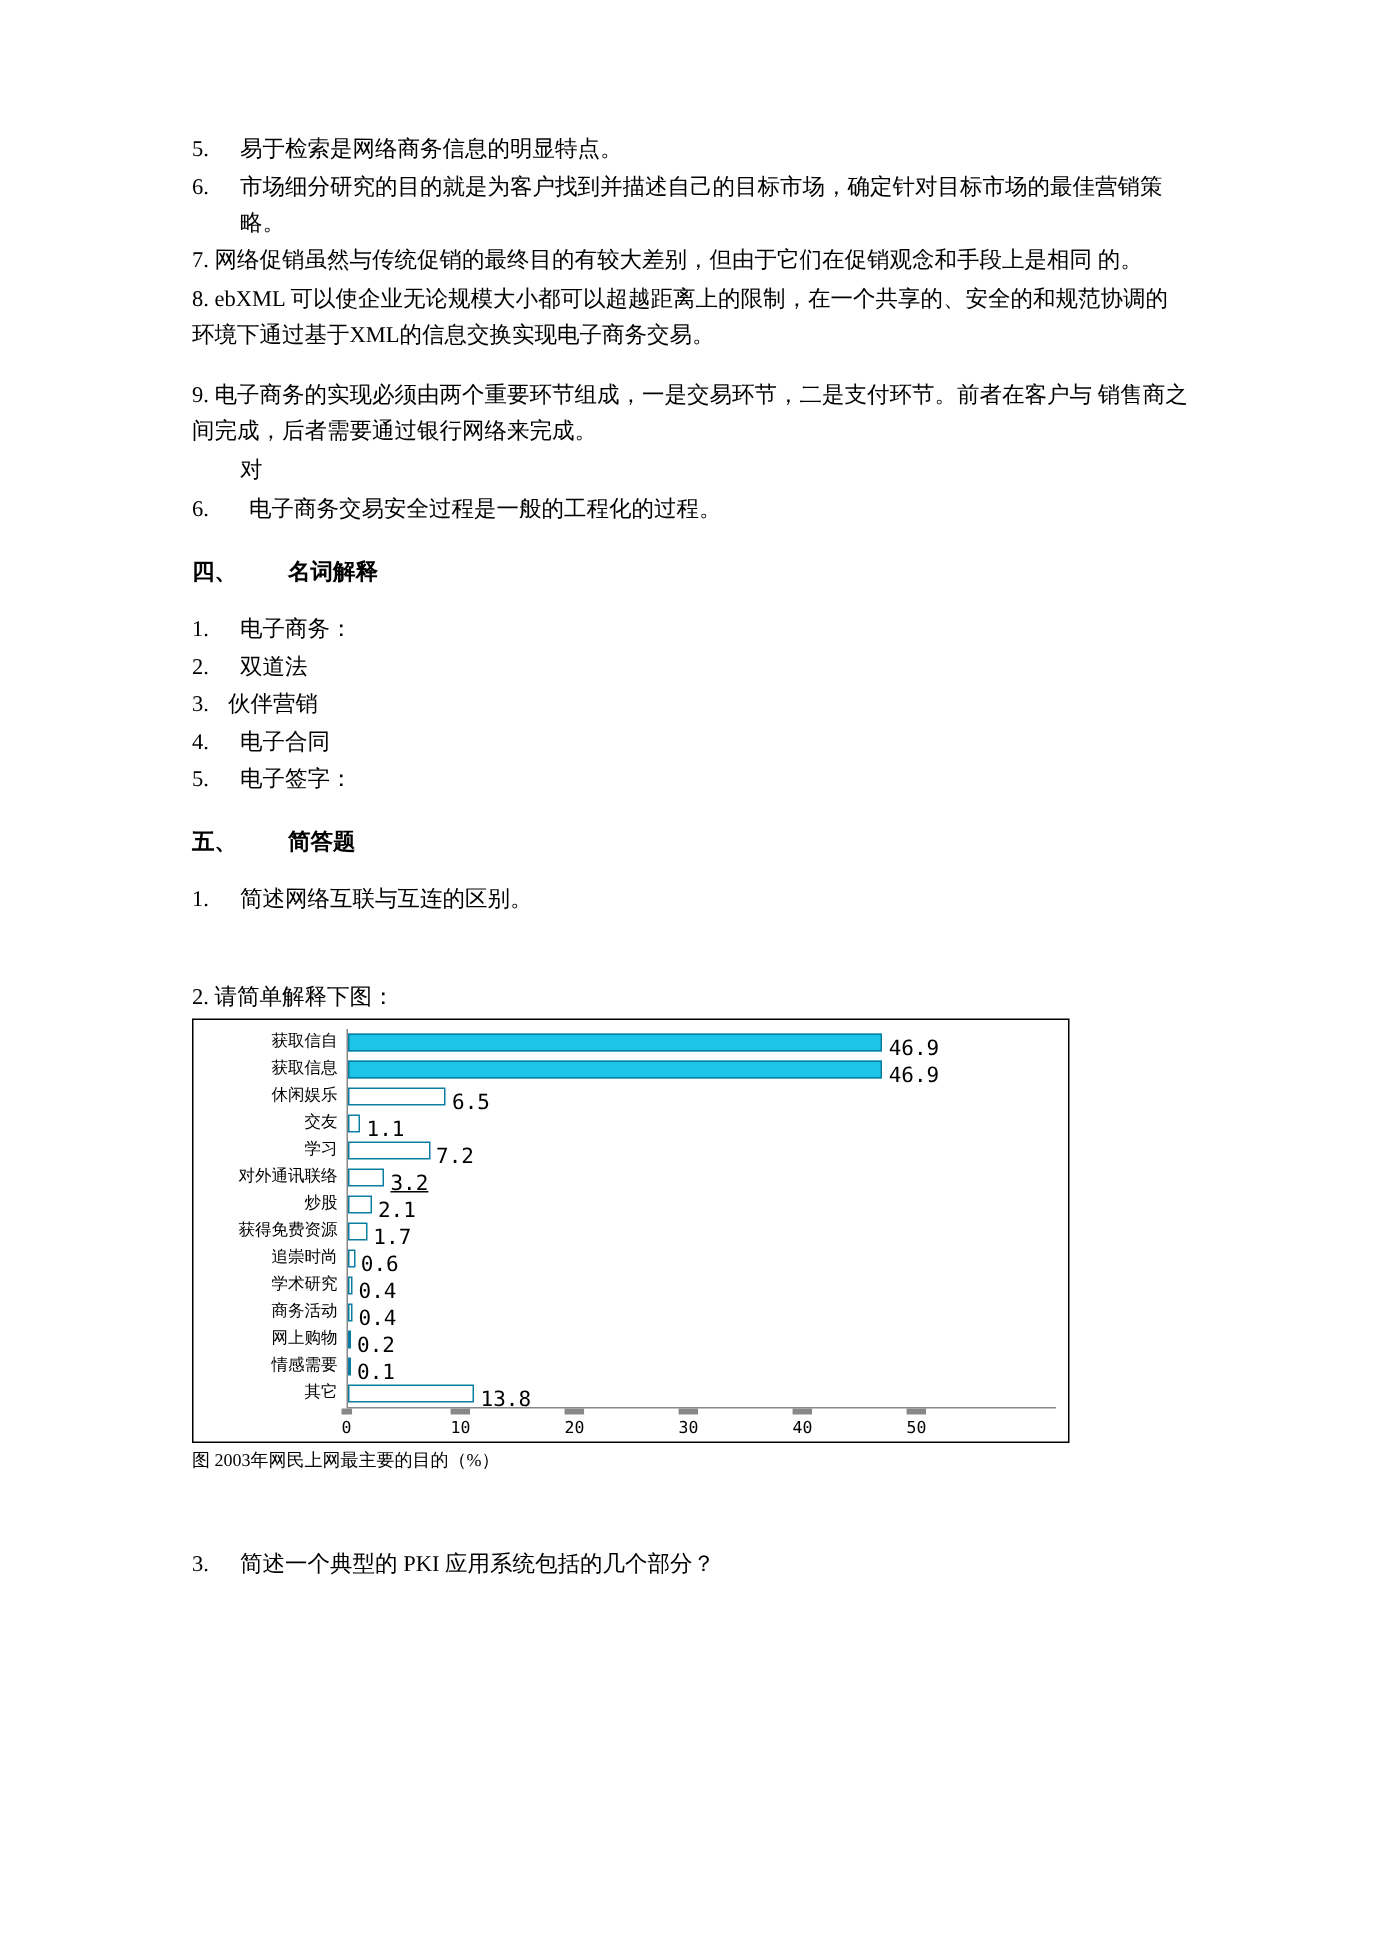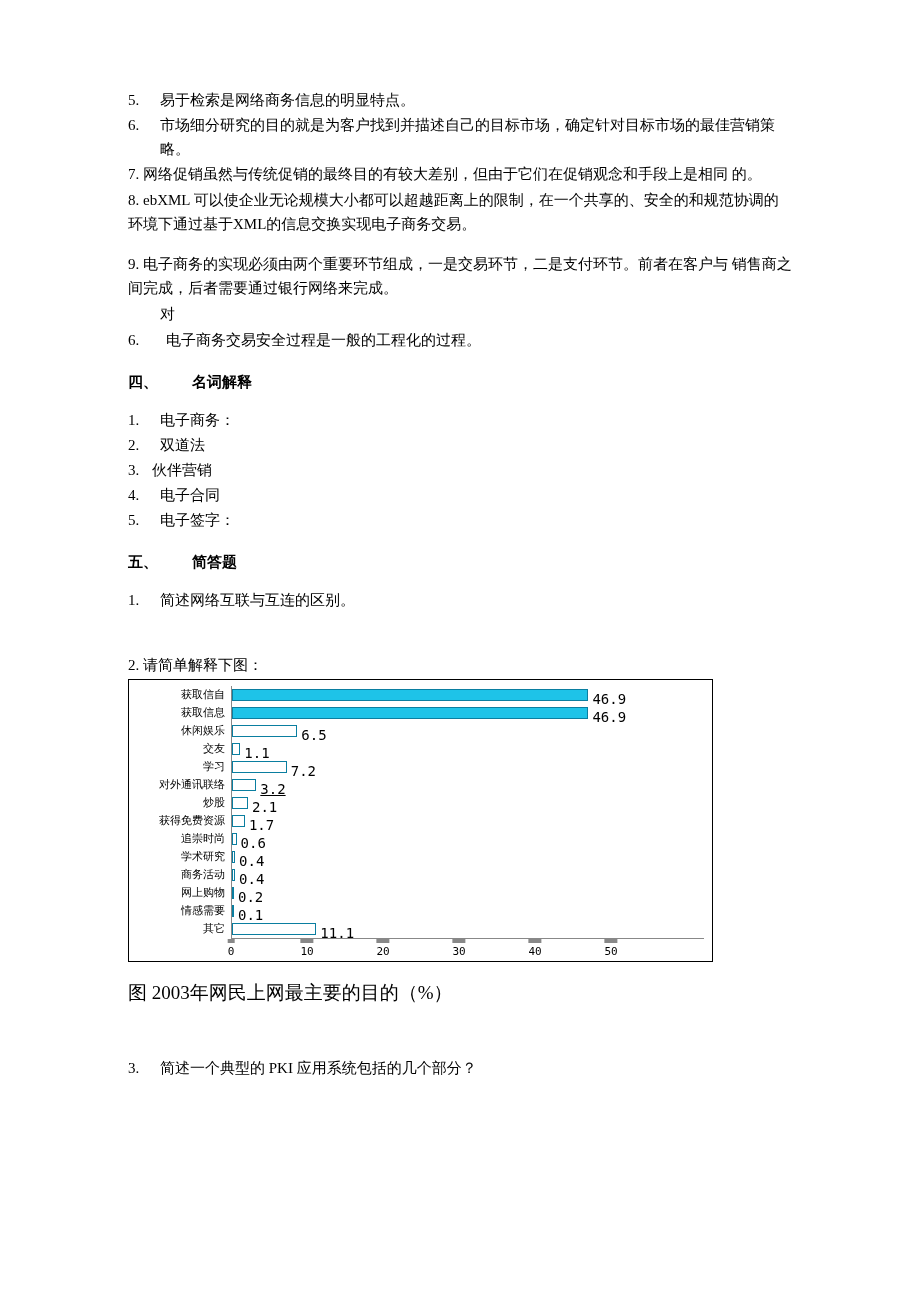--- a/index.html
+++ b/index.html
@@ -73,22 +73,22 @@
     font-size:11px;
   }
   .tick{
     position:absolute;
     top:0;
     transform:translateX(-50%);
     border-top:4px solid #888;
     padding-top:0;
   }
   .chart-caption{
-    font-size:19px;
-    margin-top:16px;
+    font-size:12px;
+    margin-top:2px;
   }
 </style>
 </head>
 <body>
 <div class="page">
 
   <div class="numlist">
     <div class="item indent-item">
       <span class="num">5.</span>
       <span class="txt">易于检索是网络商务信息的明显特点。</span>
@@ -260,21 +260,21 @@
           <div class="chart-lab">情感需要</div>
           <div class="chart-plot">
             <div class="bar alt" style="width: 2px;"></div>
             <div class="val" style="left: 6px;">0.1</div>
           </div>
         </div>
         <div class="chart-row">
           <div class="chart-lab">其它</div>
           <div class="chart-plot">
             <div class="bar alt" style="width: 84.36px;"></div>
-            <div class="val" style="left: 88.36px;">11.1</div>
+            <div class="val" style="left: 88.36px;">13.8</div>
           </div>
         </div>
       </div>
     <div class="chart-axis">
 
     <div class="tick" style="left: 0px;">0</div>
         <div class="tick" style="left: 76px;">10</div>
         <div class="tick" style="left: 152px;">20</div>
         <div class="tick" style="left: 228px;">30</div>
         <div class="tick" style="left: 304px;">40</div>

